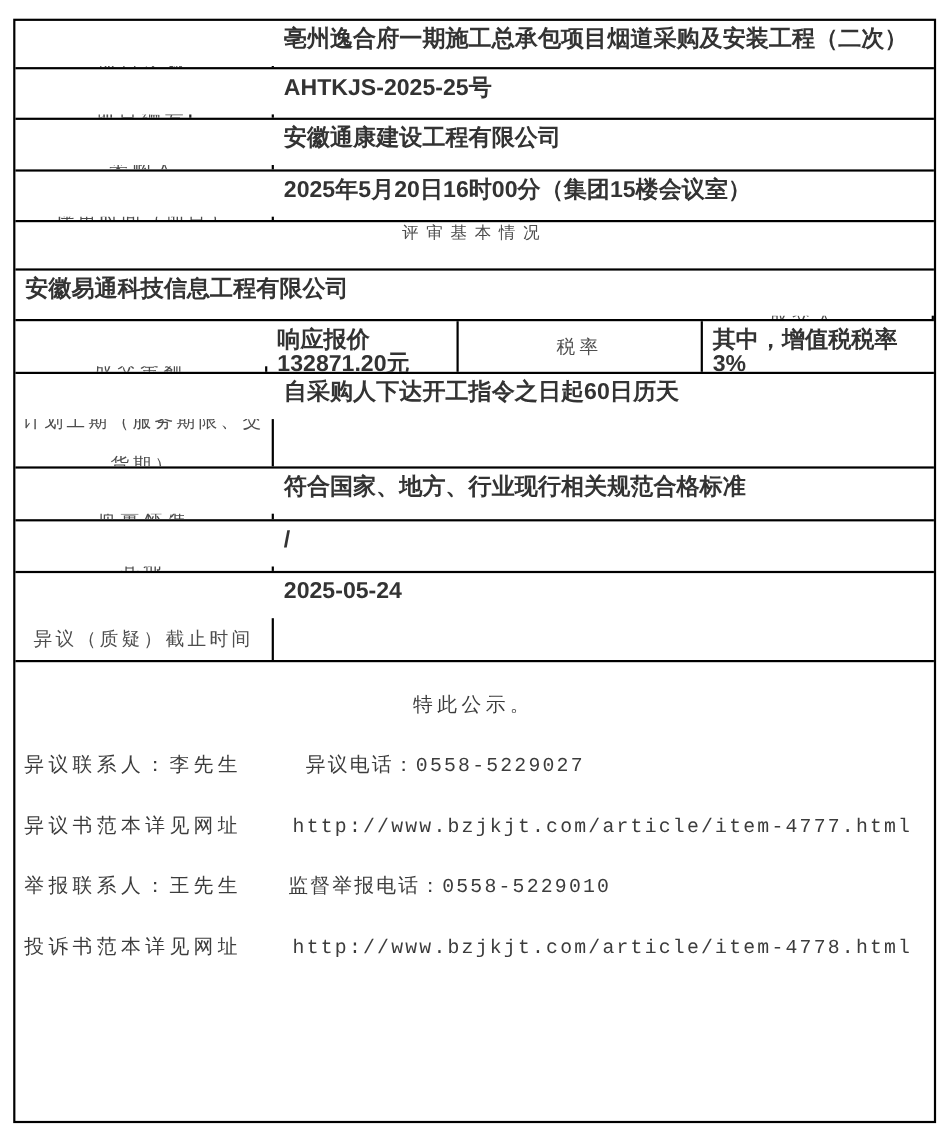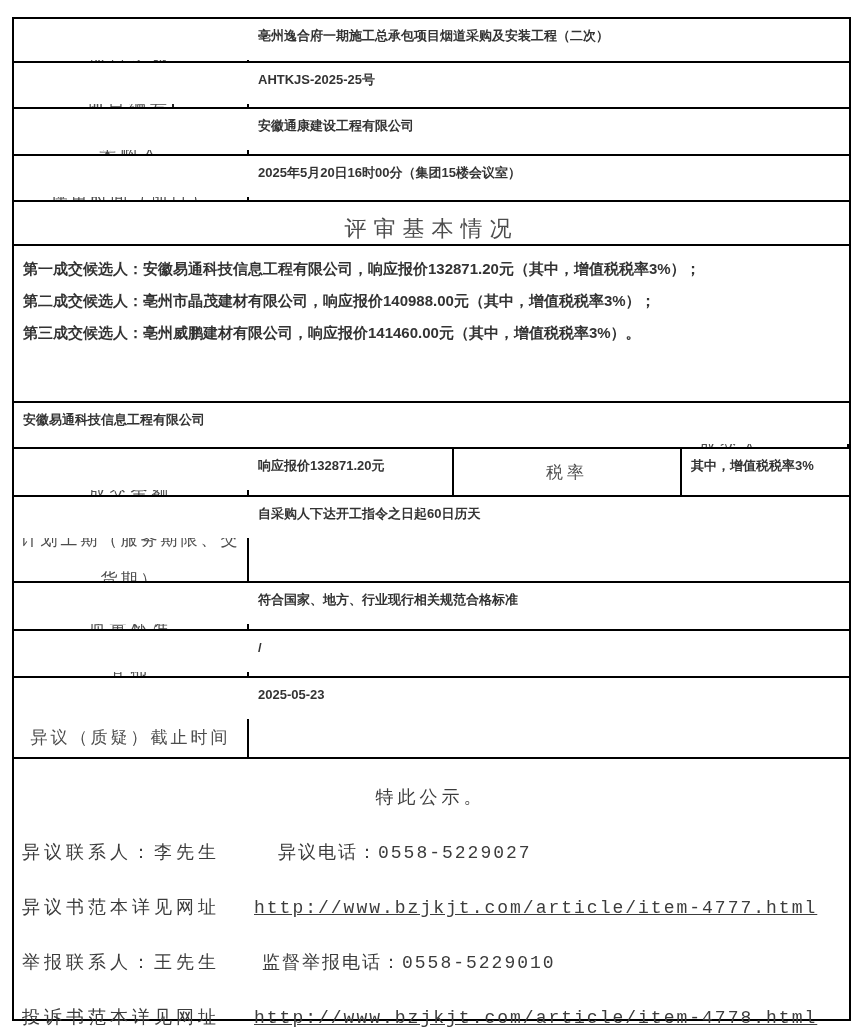--- a/index.html
+++ b/index.html
@@ -31,41 +31,41 @@
     font-size: 17px;
     letter-spacing: 4px;
     color: #4d4d4d;
     line-height: 40px;
     padding: 0 6px;
     margin-top: 41px;
   }
   .cell-value {
     flex: 1 1 auto;
     padding: 6px 8px 0 9px;
-    font-size: 13px;
+    font-size: 21px;
     font-weight: 600;
     color: #333333;
     line-height: 22px;
   }
   .cell-mid-label {
     width: 228px;
     border-right: 2px solid #000000;
     display: flex; align-items: center; justify-content: center;
     font-family: "Liberation Serif", "DejaVu Serif", serif;
     font-size: 17px; letter-spacing: 4px; color: #4d4d4d;
   }
   .cell-fixed-value {
     width: 178px;
     border-right: 2px solid #000000;
   }
   .section-header {
     flex: 1;
-    display: flex; align-items: flex-end; justify-content: center;
+    display: flex; align-items: flex-start; justify-content: center;
     font-family: Liberation Sans, sans-serif;
-    font-size: 22px; letter-spacing: 7px; color: #4d4d4d;
+    font-size: 15px; letter-spacing: 7px; color: #4d4d4d;
   }
   .candidates {
     flex: 1;
     padding: 7px 10px 0 9px;
     font-size: 15px; font-weight: 600; color: #333333;
   }
   .candidates p { line-height: 32px; }
   .caret {
     display: inline-block;
     width: 2px; height: 20px;
@@ -79,21 +79,21 @@
     font-family: "Liberation Serif", "DejaVu Serif", serif;
     font-size: 18px;
     color: #3c3c3c;
   }
   .footer-notice { letter-spacing: 4px; text-align: center; }
   .footer-line { margin-top: 31px; white-space: nowrap; }
   .footer-label { letter-spacing: 4px; }
   .footer-value { font-family: "Liberation Mono", monospace; letter-spacing: 2px; }
   .gap-lg { margin-left: 58px; text-align: right; }
   .gap-md { margin-left: 42px; }
-  .gap-sm { margin-left: 34px; text-decoration: underline; }
+  .gap-sm { margin-left: 46px; }
 </style>
 </head>
 <body>
 
 <div class="doc-table">
 
   <div class="row" style="height:44px">
     <div class="cell cell-label">
       <span>项目名称</span>
     </div>
@@ -129,27 +129,20 @@
       <span>2025年5月20日16时00分（集团15楼会议室）</span>
     </div>
   </div>
 
   <div class="row" style="height:44px">
     <div class="cell section-header">
       <span>评审基本情况</span>
     </div>
   </div>
 
-  <div class="row" style="height:157px">
-    <div class="cell candidates">
-      <p>第一成交候选人：安徽易通科技信息工程有限公司，响应报价132871.20元（其中，增值税税率3%）；</p>
-      <p>第二成交候选人：亳州市晶茂建材有限公司，响应报价140988.00元（其中，增值税税率3%）；</p>
-      <p>第三成交候选人：亳州威鹏建材有限公司，响应报价141460.00元（其中，增值税税率3%）。</p>
-    </div>
-  </div>
 
   <div class="row" style="height:46px">
     <div class="cell cell-value">
       <span>安徽易通科技信息工程有限公司</span>
     </div>
     <div class="cell cell-label">
       <span>成交人</span>
     </div>
   </div>
 
@@ -193,21 +186,21 @@
     <div class="cell cell-value">
       <span>/</span>
     </div>
   </div>
 
   <div class="row" style="height:81px">
     <div class="cell cell-label" style="letter-spacing:3px">
       <span>异议（质疑）截止时间</span>
     </div>
     <div class="cell cell-value">
-      <span>2025-05-23</span>
+      <span>2025-05-24</span>
     </div>
   </div>
 
   <div class="row" style="flex:1">
     <div class="cell footer-block">
       <div class="footer-notice">特此公示。</div>
       <div class="footer-line">
         <span class="footer-label">异议联系人：李先生</span><span class="footer-value gap-lg">异议电话：0558-5229027</span>
       </div>
       <div class="footer-line">

